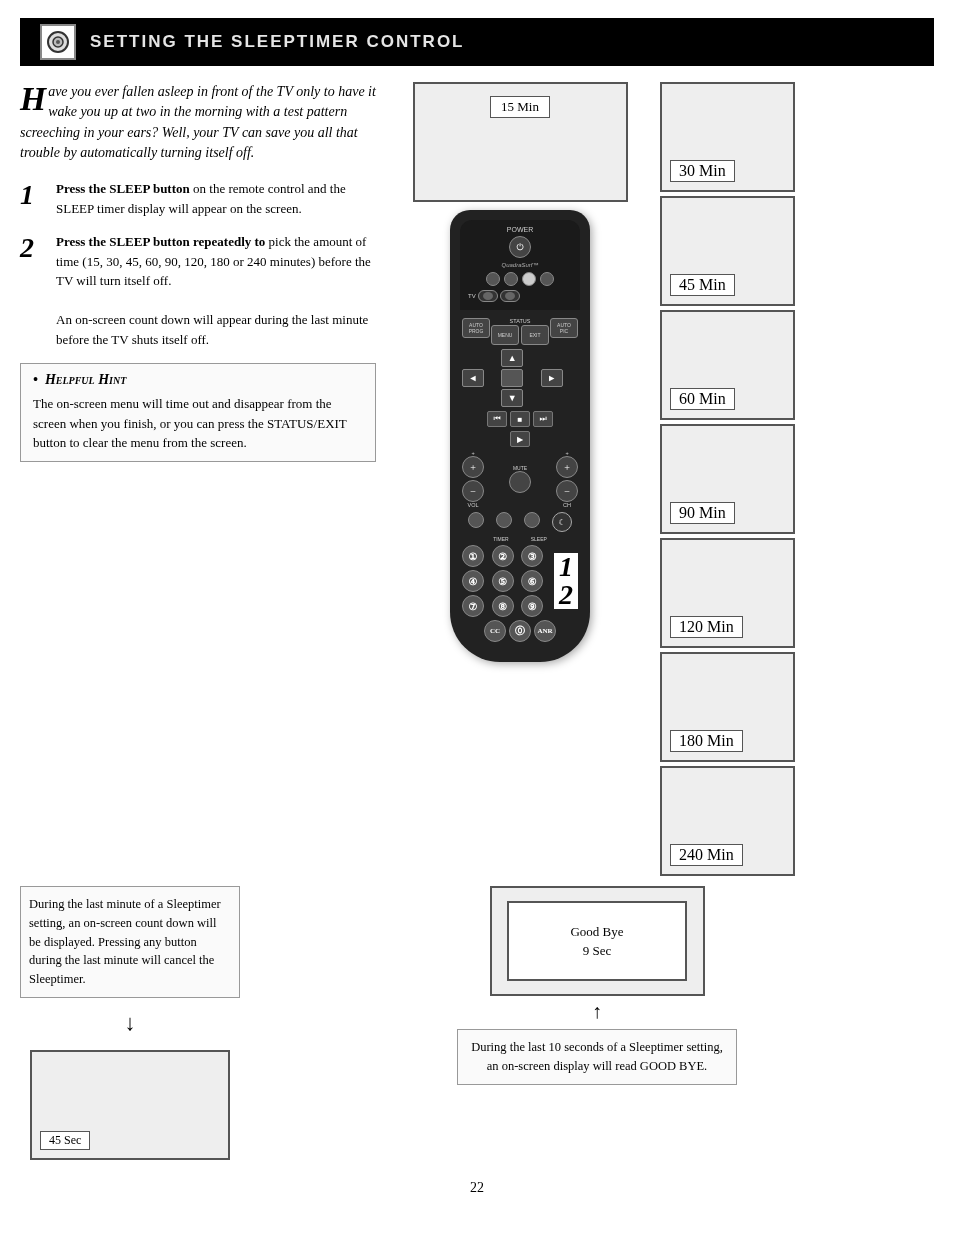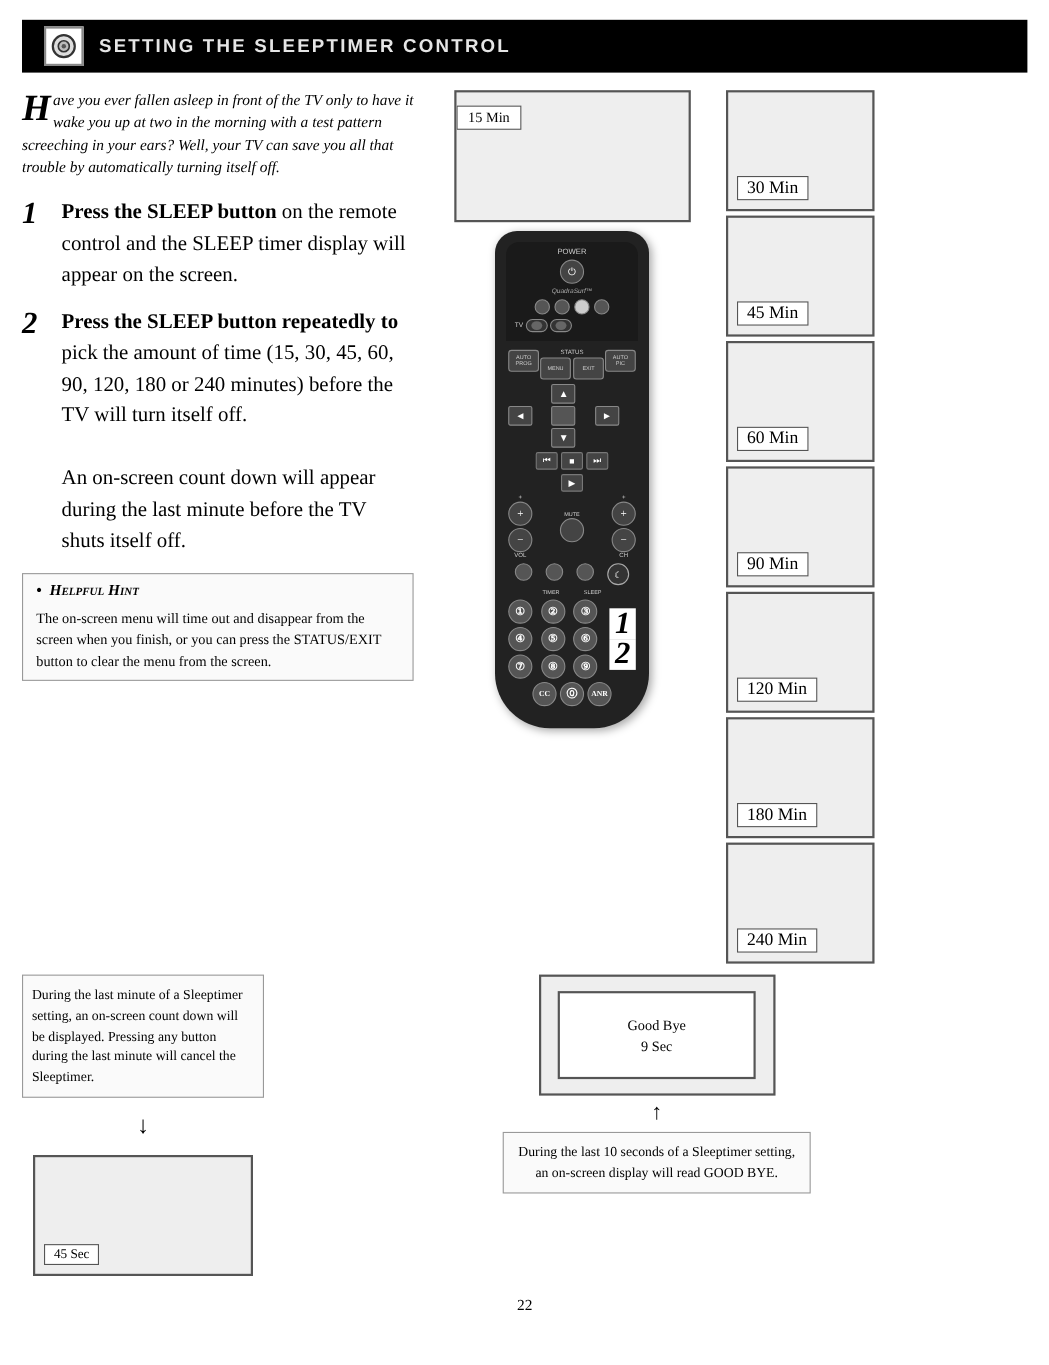--- a/index.html
+++ b/index.html
@@ -81,21 +81,21 @@
     .step-number {
       font-size: 2em;
       font-weight: bold;
       font-style: italic;
       min-width: 28px;
       margin-right: 8px;
       line-height: 1;
       margin-top: 2px;
     }
     .step-text {
-      font-size: 19px;
+      font-size: 13px;
       line-height: 1.5;
     }
     .step-text strong {
       font-weight: bold;
     }
 
     
     .hint-box {
       border: 1.5px solid #999;
       padding: 8px 12px;
@@ -371,20 +371,21 @@
     }
 
     
     .tv-screen-top-wrapper {
       width: 215px;
       height: 120px;
       border: 2.5px solid #555;
       background: #eee;
       display: flex;
       align-items: flex-start;
+      justify-content: center;
       padding-top: 12px;
       margin-bottom: 8px;
       position: relative;
     }
     .screen-min-label {
       border: 1.5px solid #555;
       background: #fff;
       padding: 2px 10px;
       font-size: 13px;
     }

